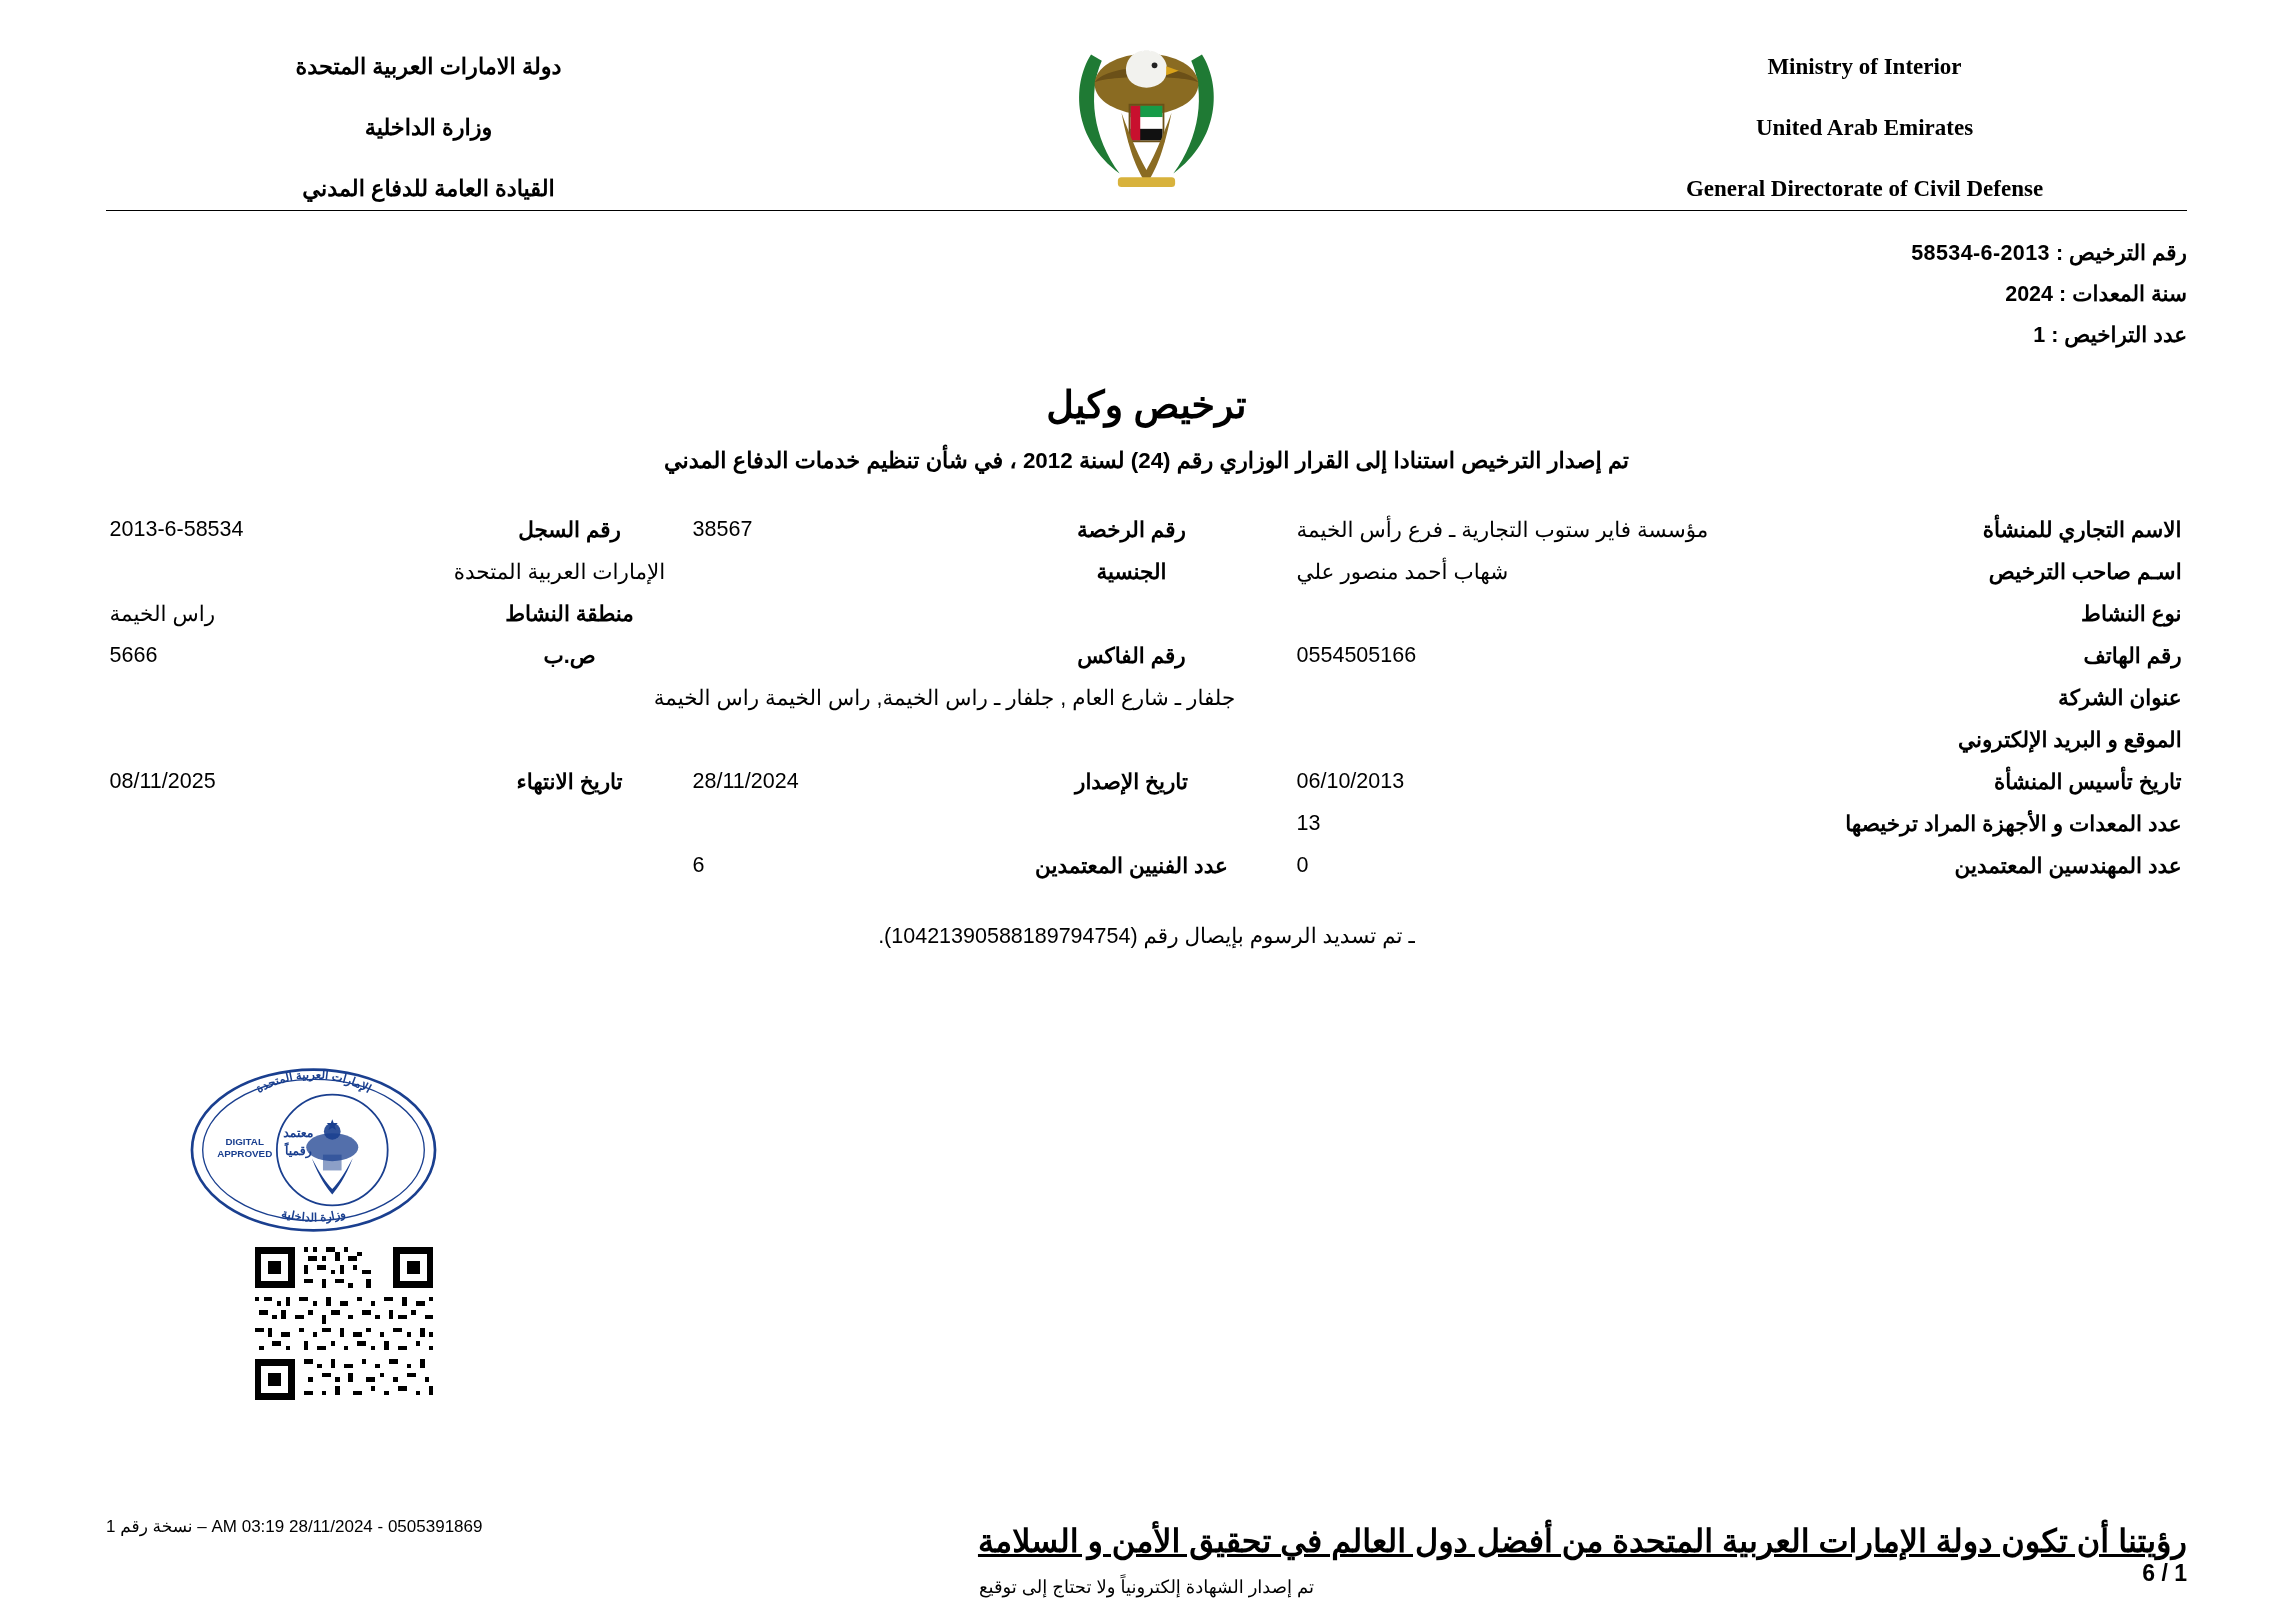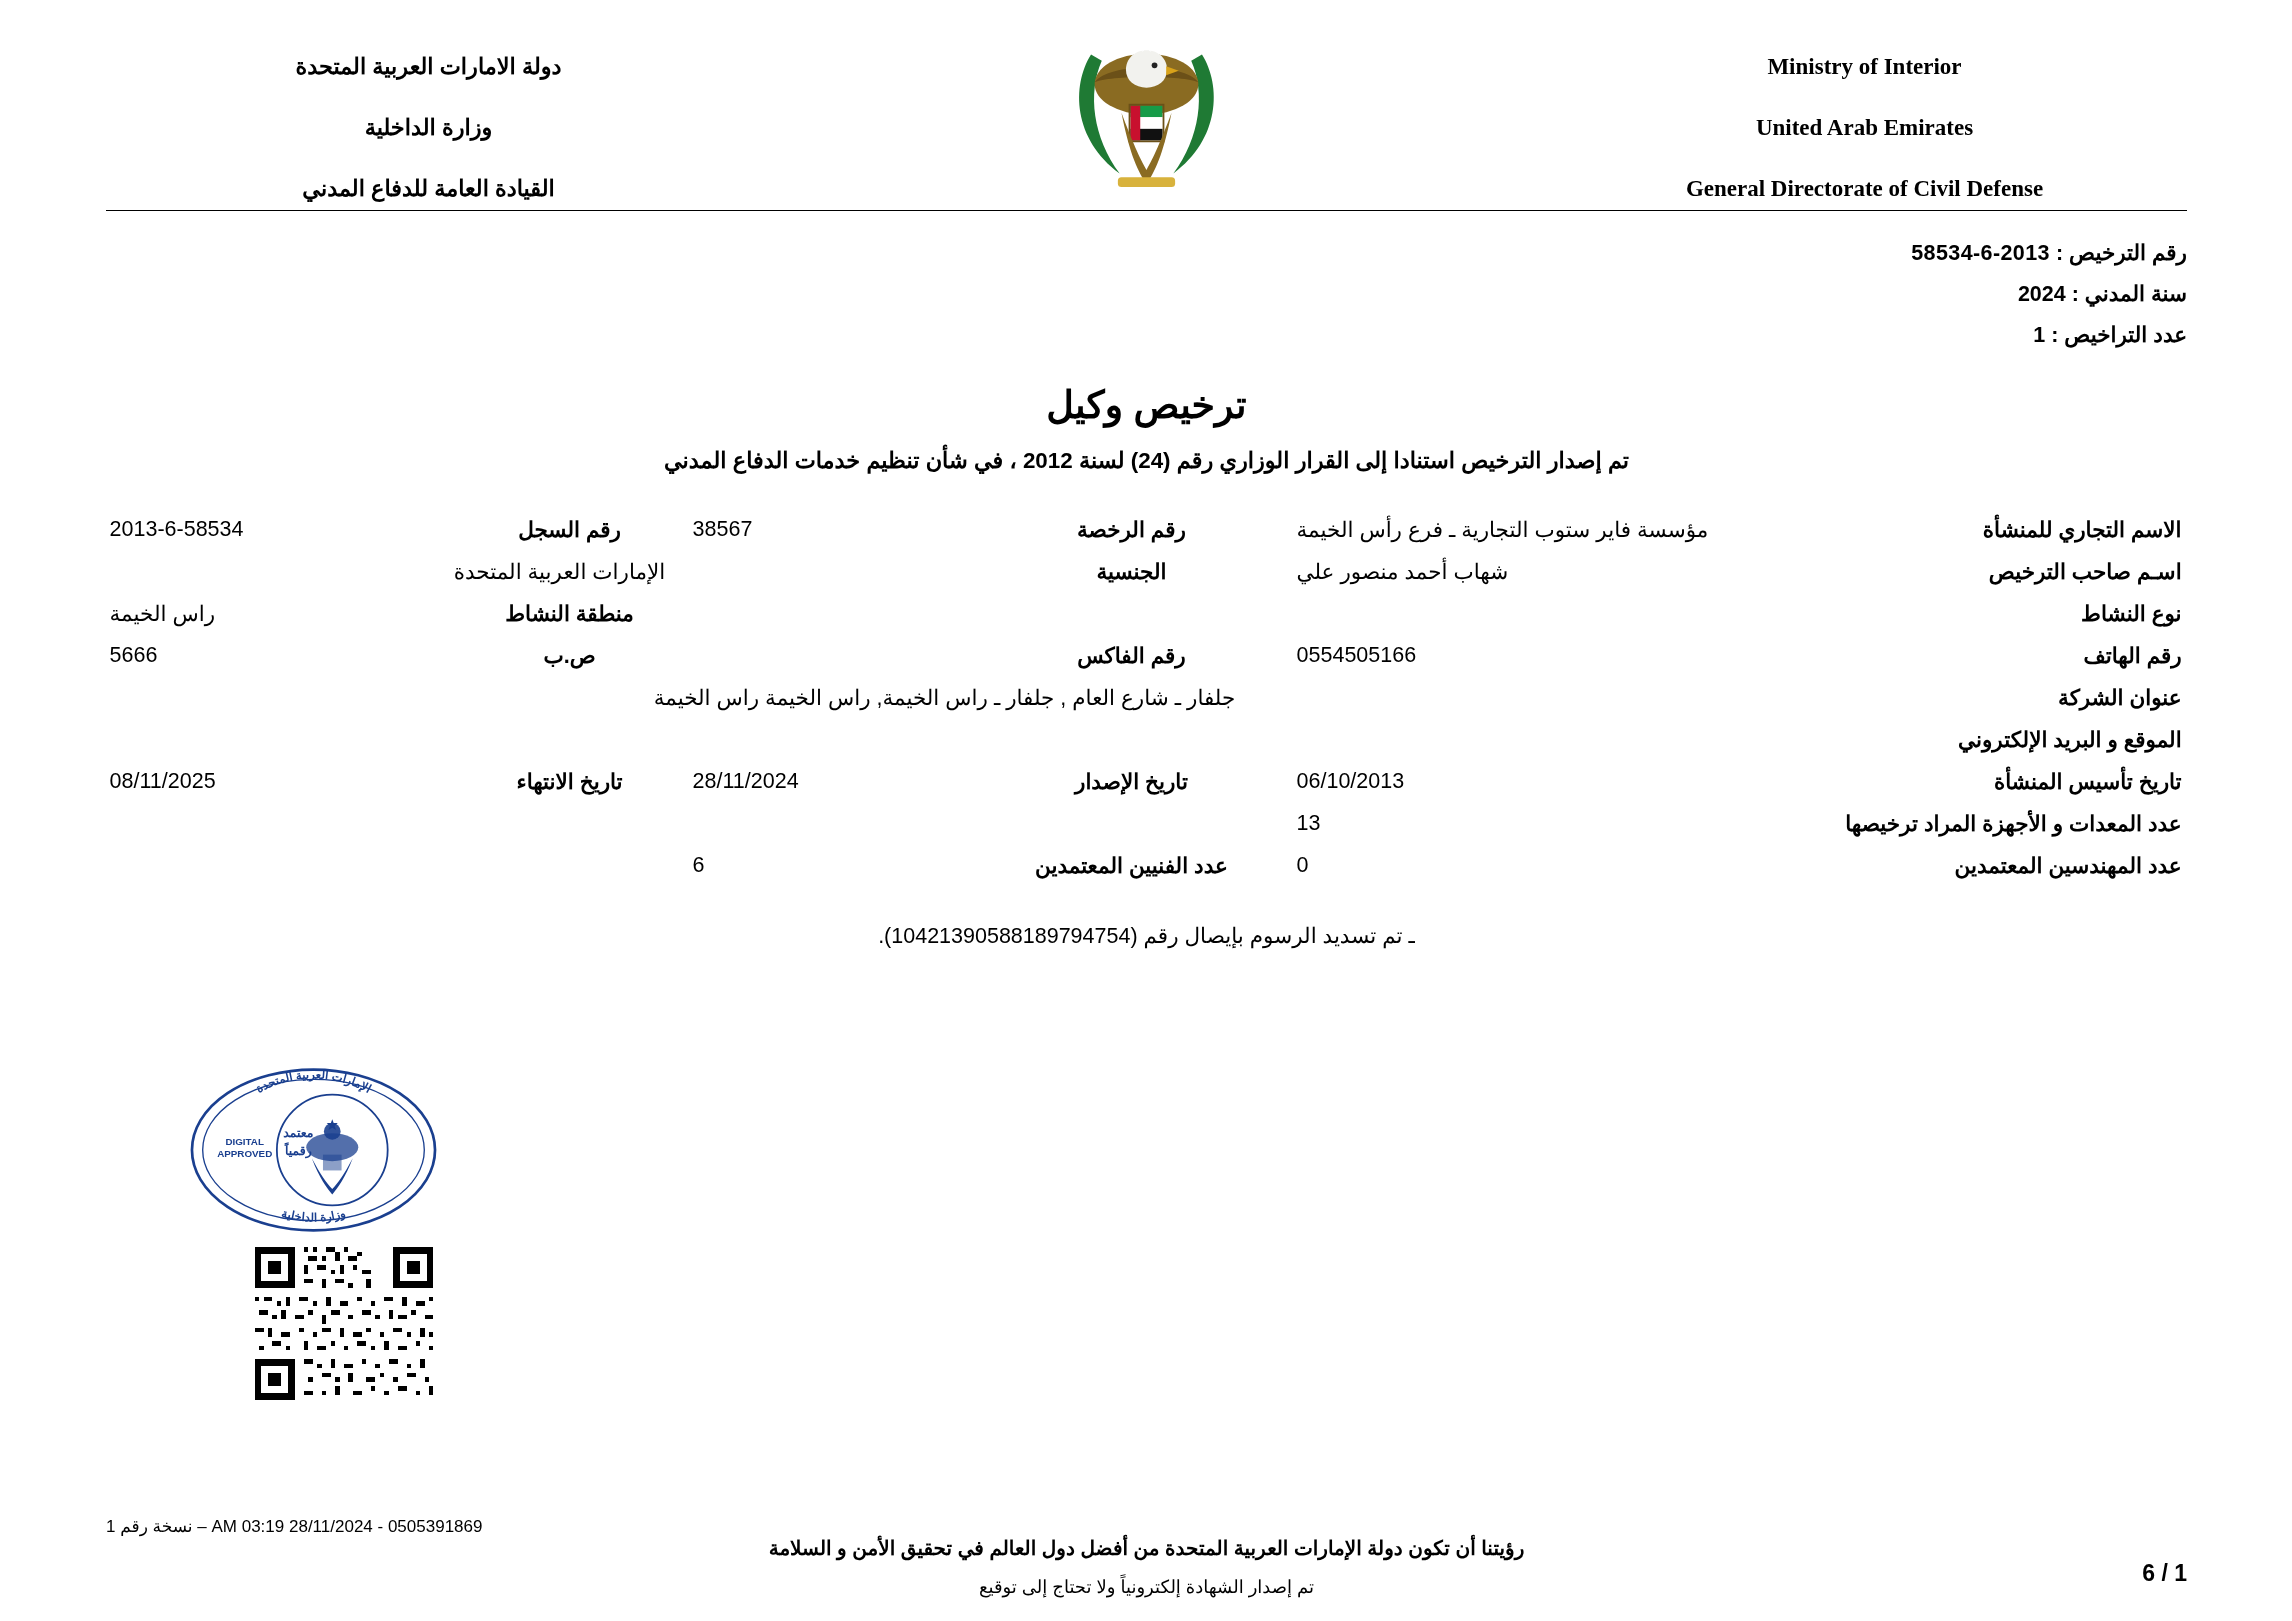--- a/index.html
+++ b/index.html
@@ -152,23 +152,24 @@
   
   .footer {
     position: absolute;
     left: 0;
     right: 0;
     bottom: 23px;
     padding: 0 106px;
     box-sizing: border-box;
   }
   .vision {
-    text-align: center;
-    font-size: 20px;
-    font-weight: bold;
+    text-align: right;
+    font-size: 32px;
+    font-weight: bold;
+    text-decoration: underline;
     margin-bottom: 16px;
   }
   .footer-sub {
     text-align: center;
     font-size: 18px;
   }
   .copy-line {
     position: absolute;
     left: 106px;
     bottom: 84px;
@@ -238,21 +239,21 @@
   </div>
 
   <hr class="rule">
 
   <div class="meta">
     <div>
       <span>رقم الترخيص :</span>
       <span class="num ltr">58534-6-2013</span>
     </div>
     <div>
-      <span>سنة المدني :</span>
+      <span>سنة المعدات :</span>
       <span class="num">2024</span>
     </div>
     <div>
       <span>عدد التراخيص :</span>
       <span class="num">1</span>
     </div>
   </div>
 
   <div class="doc-title">ترخيص وكيل</div>
   <div class="legal-line">تم إصدار الترخيص استنادا إلى القرار الوزاري رقم (24) لسنة 2012 ، في شأن تنظيم خدمات الدفاع المدني</div>

